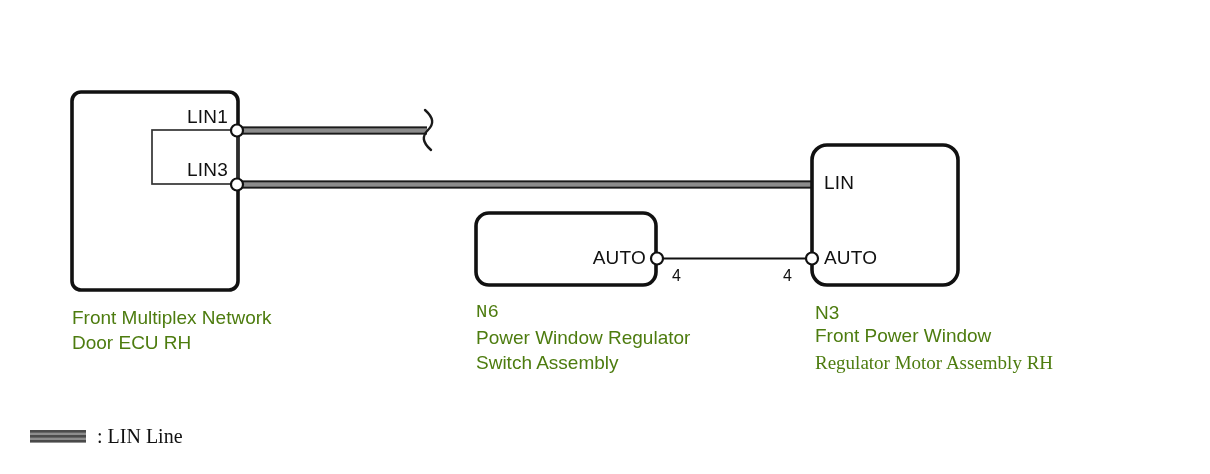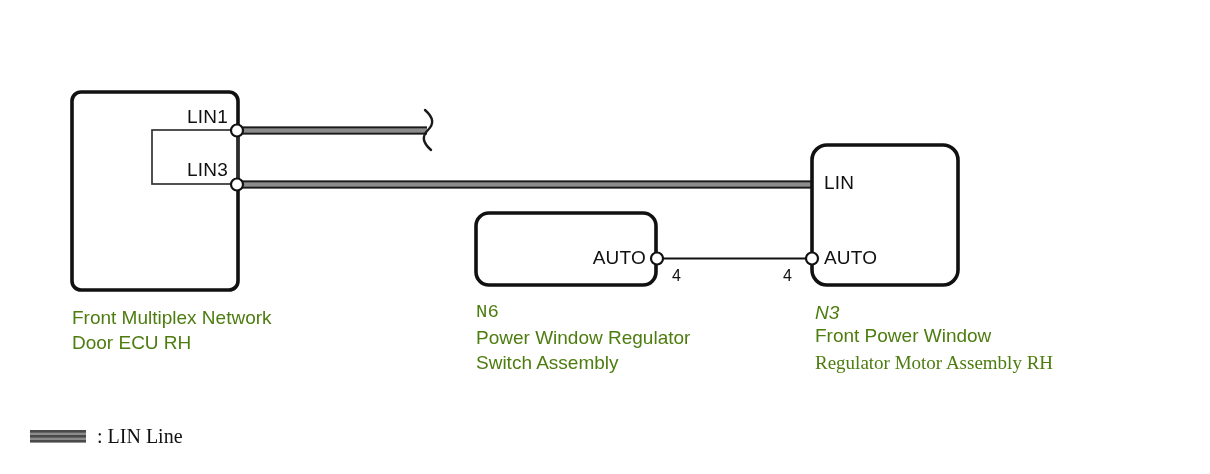--- a/index.html
+++ b/index.html
@@ -131,19 +131,19 @@
   <div class="lbl lbl-caption" style="left: 476px; top: 300px; font-family: Liberation Mono, monospace;">N6</div>
   <div class="lbl lbl-caption" style="left: 476px; top: 325px;">Power Window Regulator</div>
   <div class="lbl lbl-caption" style="left: 476px; top: 350px;">Switch Assembly</div>
 
   <div class="lbl lbl-pin" style="left: 672px; top: 265px;">4</div>
   <div class="lbl lbl-pin" style="left: 783px; top: 265px;">4</div>
 
   <div class="lbl lbl-term" style="left: 824px; top: 172px;">LIN</div>
   <div class="lbl lbl-term" style="left: 824px; top: 247px;">AUTO</div>
 
-  <div class="lbl lbl-caption" style="left: 815px; top: 300px; font-style: italic;">N3</div>
+  <div class="lbl lbl-caption" style="left: 815px; top: 300px;">N3</div>
   <div class="lbl lbl-caption" style="left: 815px; top: 309px; margin-top: 14px;">Front Power Window</div>
   <div class="lbl lbl-caption" style="left: 815px; top: 350px; font-family: Liberation Serif, serif;">Regulator Motor Assembly RH</div>
 
   <div class="lbl lbl-legend" style="left: 97px; top: 425px;">: LIN Line</div>
 
 </div>
 
 </body></html>

